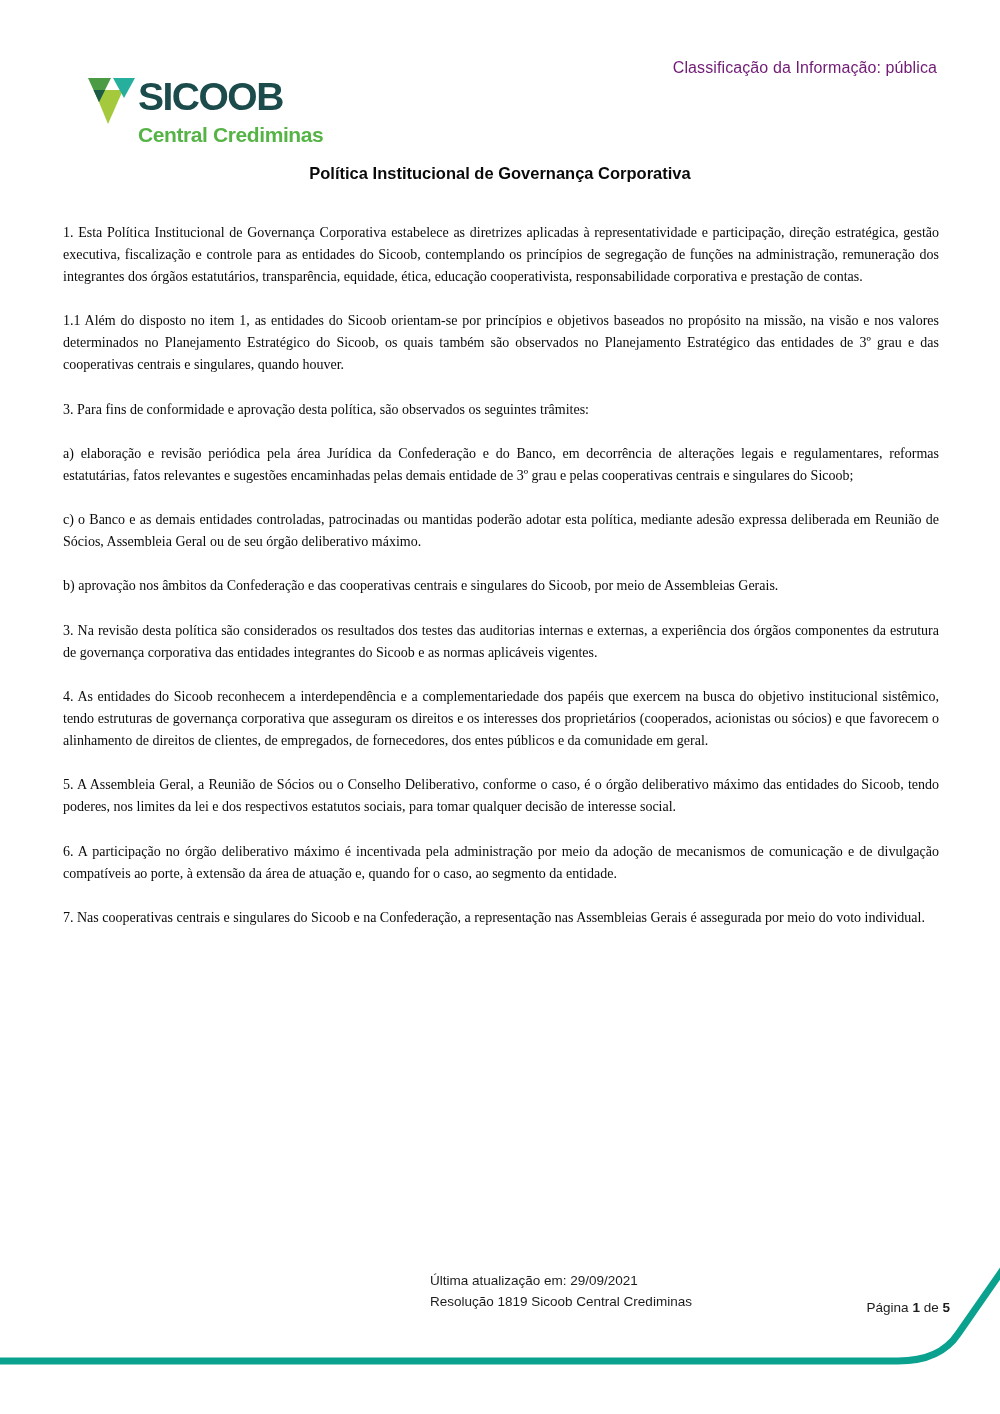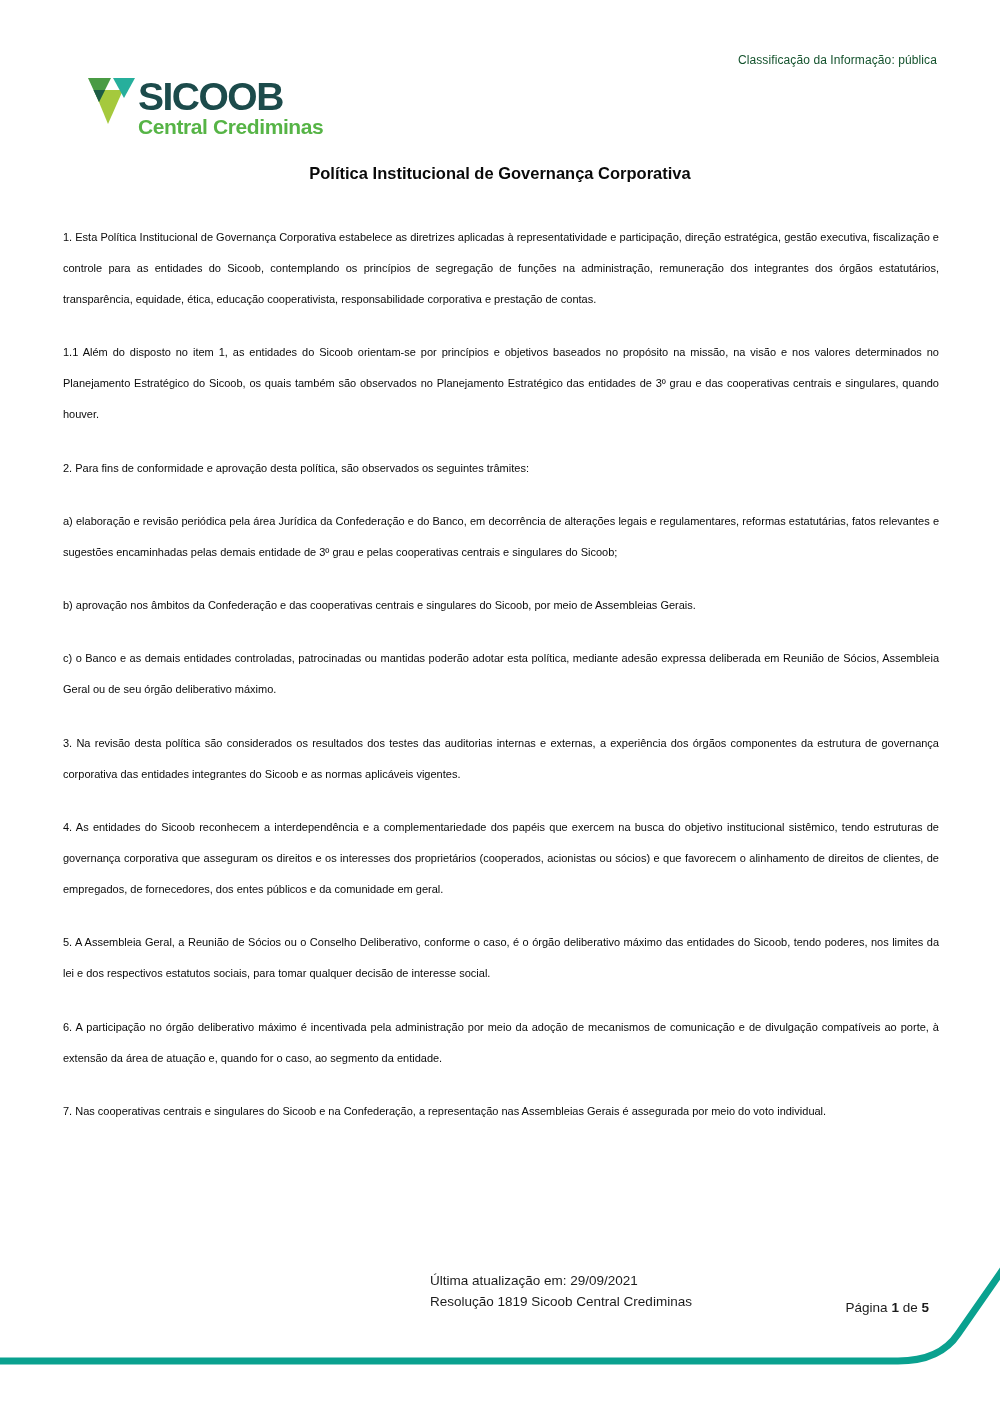--- a/index.html
+++ b/index.html
@@ -8,54 +8,55 @@
     width: 1000px; height: 1414px;
     position: relative;
     overflow: hidden;
     font-family: "Liberation Sans", sans-serif;
     color: #000;
   }
   .page { position: absolute; inset: 0; background: #fff; }
 
   
   .classification {
-    position: absolute; top: 53px; right: 63px;
-    font-size: 12px; color: #14532d; letter-spacing: 0.1px;
+    position: absolute; top: 59px; right: 63px;
+    font-size: 16px; color: #701a75; letter-spacing: 0.1px;
   }
   .logo { position: absolute; top: 74px; left: 85px; display: flex; align-items: flex-start; }
   .logo-mark { width: 50px; height: 52px; flex: 0 0 auto; }
   .logo-text { margin-left: 3px; margin-top: 6px; }
   .logo-brand {
     font-size: 39px; font-weight: bold; color: #1c4b4b;
     letter-spacing: -1.5px; line-height: 34px; display: block;
   }
   .logo-subbrand {
     font-size: 21px; font-weight: bold; color: #56b446;
-    letter-spacing: -0.4px; line-height: 24px; display: block; margin-top: 1px;
+    letter-spacing: -0.4px; line-height: 24px; display: block; margin-top: 9px;
   }
 
   
   .doc-title {
     position: absolute; top: 164px; left: 0; width: 100%;
     text-align: center; font-size: 16.5px; font-weight: bold; color: #0a0a0a;
   }
 
   
   .content {
     position: absolute; top: 222px; left: 63px; width: 876px;
-    font-size: 11px; line-height: 31px; text-align: justify;
+    font-size: 14px; line-height: 22px; text-align: justify;
     color: #0a0a0a;
+    font-family: Liberation Serif, serif;
   }
   .content p { margin: 0 0 22.3px 0; }
 
   
   .footer-block { position: absolute; font-size: 13.5px; color: #1c1c1c; line-height: 21px; }
   .footer-left { left: 63px; top: 1270px; }
   .footer-center { left: 430px; top: 1270px; }
-  .footer-page { right: 71px; top: 1300px; line-height: 16px; }
+  .footer-page { right: 50px; top: 1300px; line-height: 16px; }
   .footer-page b { font-weight: bold; }
   .edition-gap { display: inline-block; width: 8px; }
 
   
   .swoosh { position: absolute; left: 0; bottom: 0; width: 1000px; height: 160px; display: block; }
 </style>
 </head>
 <body>
 
 <div class="page">
@@ -73,24 +74,24 @@
       <span class="logo-brand">SICOOB</span>
       <span class="logo-subbrand">Central Crediminas</span>
     </div>
   </div>
 
   <div class="doc-title">Política Institucional de Governança Corporativa</div>
 
   <div class="content">
     <p>1. Esta Política Institucional de Governança Corporativa estabelece as diretrizes aplicadas à representatividade e participação, direção estratégica, gestão executiva, fiscalização e controle para as entidades do Sicoob, contemplando os princípios de segregação de funções na administração, remuneração dos integrantes dos órgãos estatutários, transparência, equidade, ética, educação cooperativista, responsabilidade corporativa e prestação de contas.</p>
     <p>1.1 Além do disposto no item 1, as entidades do Sicoob orientam-se por princípios e objetivos baseados no propósito na missão, na visão e nos valores determinados no Planejamento Estratégico do Sicoob, os quais também são observados no Planejamento Estratégico das entidades de 3º grau e das cooperativas centrais e singulares, quando houver.</p>
-    <p>2. Para fins de conformidade e aprovação desta política, são observados os seguintes trâmites:</p>
+    <p>3. Para fins de conformidade e aprovação desta política, são observados os seguintes trâmites:</p>
     <p>a) elaboração e revisão periódica pela área Jurídica da Confederação e do Banco, em decorrência de alterações legais e regulamentares, reformas estatutárias, fatos relevantes e sugestões encaminhadas pelas demais entidade de 3º grau e pelas cooperativas centrais e singulares do Sicoob;</p>
+    <p>c) o Banco e as demais entidades controladas, patrocinadas ou mantidas poderão adotar esta política, mediante adesão expressa deliberada em Reunião de Sócios, Assembleia Geral ou de seu órgão deliberativo máximo.</p>
     <p>b) aprovação nos âmbitos da Confederação e das cooperativas centrais e singulares do Sicoob, por meio de Assembleias Gerais.</p>
-    <p>c) o Banco e as demais entidades controladas, patrocinadas ou mantidas poderão adotar esta política, mediante adesão expressa deliberada em Reunião de Sócios, Assembleia Geral ou de seu órgão deliberativo máximo.</p>
     <p>3. Na revisão desta política são considerados os resultados dos testes das auditorias internas e externas, a experiência dos órgãos componentes da estrutura de governança corporativa das entidades integrantes do Sicoob e as normas aplicáveis vigentes.</p>
     <p>4. As entidades do Sicoob reconhecem a interdependência e a complementariedade dos papéis que exercem na busca do objetivo institucional sistêmico, tendo estruturas de governança corporativa que asseguram os direitos e os interesses dos proprietários (cooperados, acionistas ou sócios) e que favorecem o alinhamento de direitos de clientes, de empregados, de fornecedores, dos entes públicos e da comunidade em geral.</p>
     <p>5. A Assembleia Geral, a Reunião de Sócios ou o Conselho Deliberativo, conforme o caso, é o órgão deliberativo máximo das entidades do Sicoob, tendo poderes, nos limites da lei e dos respectivos estatutos sociais, para tomar qualquer decisão de interesse social.</p>
     <p>6. A participação no órgão deliberativo máximo é incentivada pela administração por meio da adoção de mecanismos de comunicação e de divulgação compatíveis ao porte, à extensão da área de atuação e, quando for o caso, ao segmento da entidade.</p>
     <p>7. Nas cooperativas centrais e singulares do Sicoob e na Confederação, a representação nas Assembleias Gerais é assegurada por meio do voto individual.</p>
   </div>
 
 
   <div class="footer-block footer-center">
     <div>Última atualização em: 29/09/2021</div>

